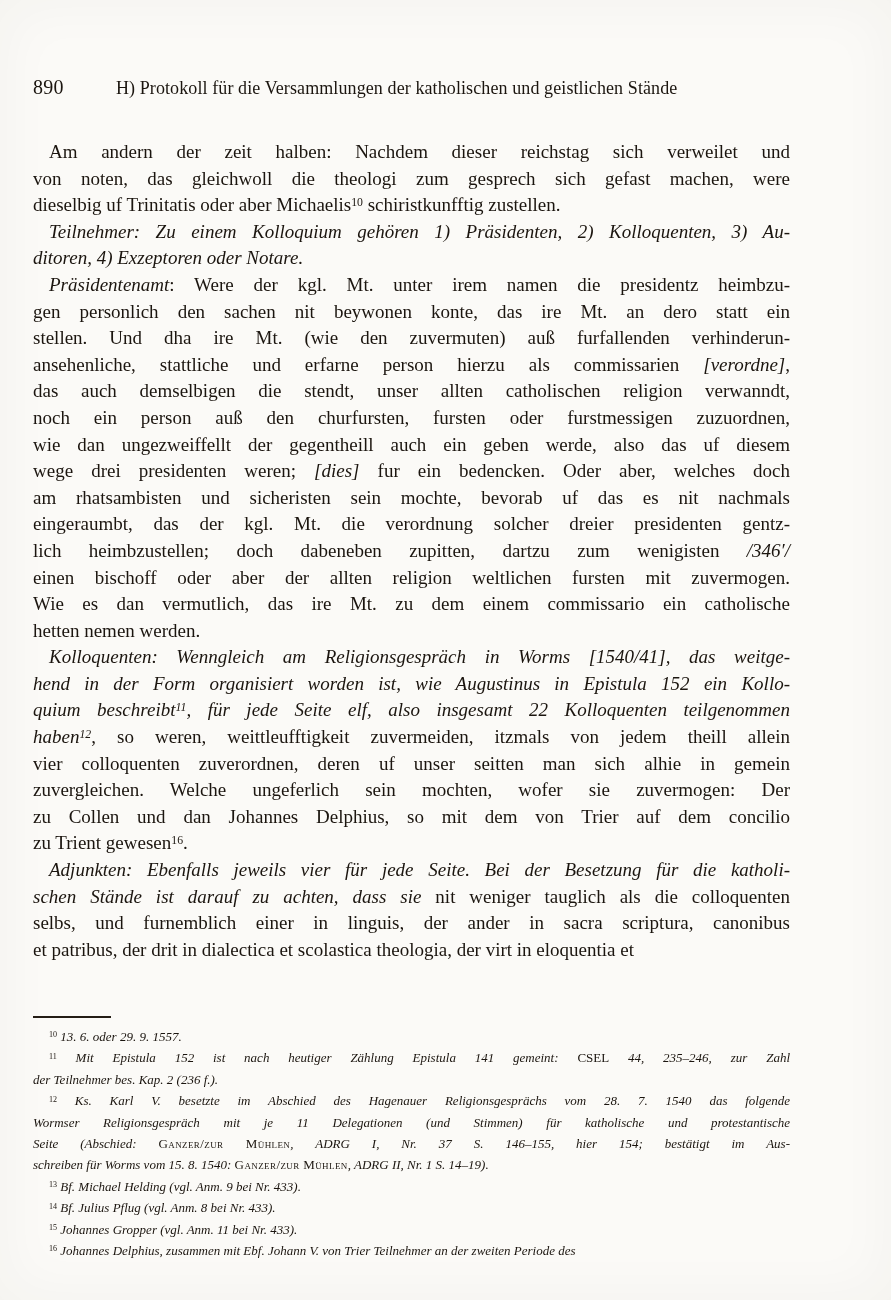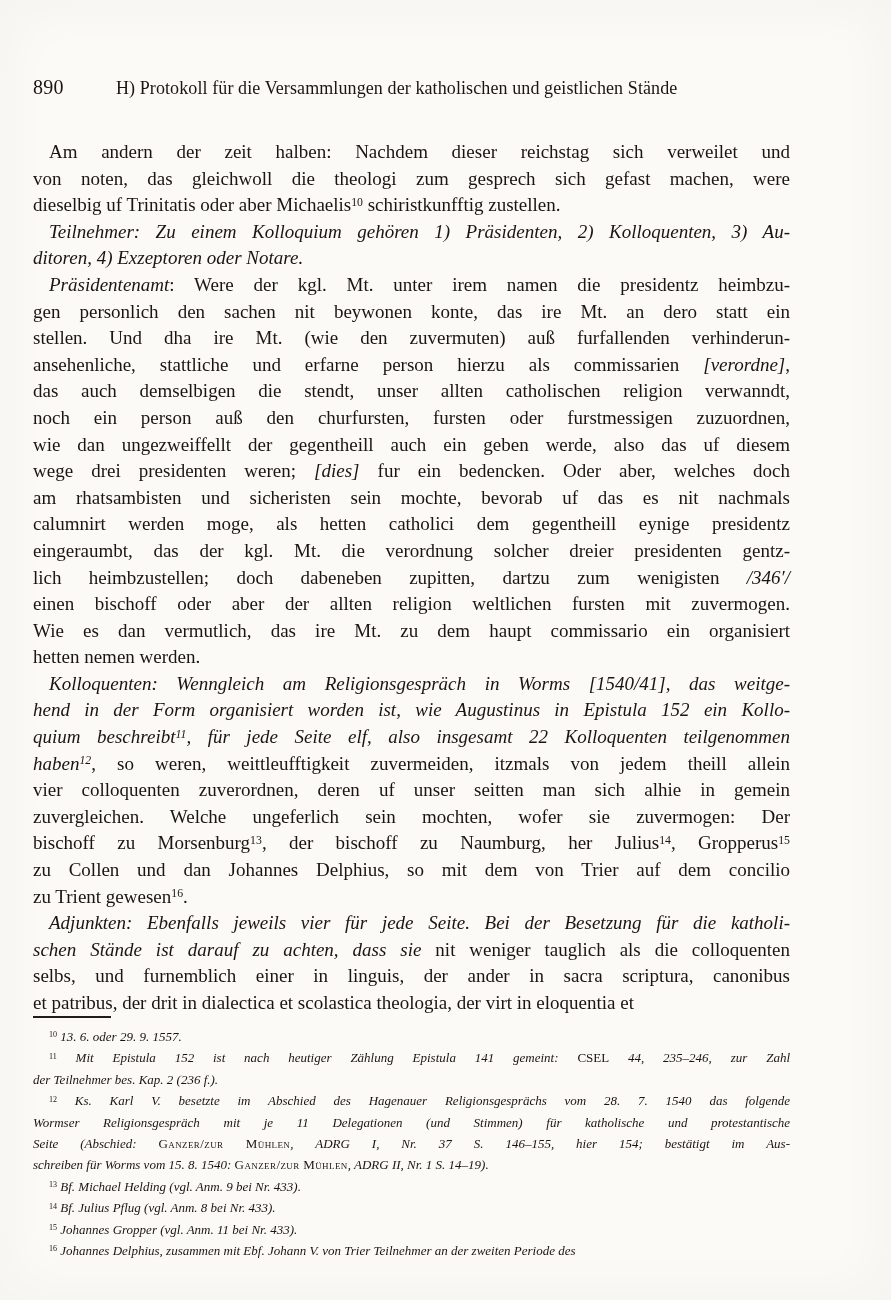--- a/index.html
+++ b/index.html
@@ -62,33 +62,31 @@
       <div class="line end"><span class="i">ditoren, 4) Exzeptoren oder Notare.</span></div>
       <div class="line first"><span class="i">Präsidentenamt</span><span>: Were der kgl. Mt. unter irem namen die presidentz heimbzu-</span></div>
       <div class="line"><span>gen personlich den sachen nit beywonen konte, das ire Mt. an dero statt ein</span></div>
       <div class="line"><span>stellen. Und dha ire Mt. (wie den zuvermuten) auß furfallenden verhinderun-</span></div>
       <div class="line"><span>ansehenliche, stattliche und erfarne person hierzu als commissarien </span><span class="i">[verordne]</span><span>,</span></div>
       <div class="line"><span>das auch demselbigen die stendt, unser allten catholischen religion verwanndt,</span></div>
       <div class="line"><span>noch ein person auß den churfursten, fursten oder furstmessigen zuzuordnen,</span></div>
       <div class="line"><span>wie dan ungezweiffellt der gegentheill auch ein geben werde, also das uf diesem</span></div>
       <div class="line"><span>wege drei presidenten weren; </span><span class="i">[dies]</span><span> fur ein bedencken. Oder aber, welches doch</span></div>
       <div class="line"><span>am rhatsambisten und sicheristen sein mochte, bevorab uf das es nit nachmals</span></div>
-      <div class="line"><span>calumnirt werden moge, als hetten catholici dem gegentheill eynige presidentz</span></div>
       <div class="line"><span>eingeraumbt, das der kgl. Mt. die verordnung solcher dreier presidenten gentz-</span></div>
       <div class="line"><span>lich heimbzustellen; doch dabeneben zupitten, dartzu zum wenigisten </span><span class="i">/346′/</span></div>
       <div class="line"><span>einen bischoff oder aber der allten religion weltlichen fursten mit zuvermogen.</span></div>
-      <div class="line"><span>Wie es dan vermutlich, das ire Mt. zu dem haupt commissario ein organisiert</span></div>
+      <div class="line"><span>Wie es dan vermutlich, das ire Mt. zu dem einem commissario ein catholische</span></div>
       <div class="line end"><span>hetten nemen werden.</span></div>
       <div class="line first"><span class="i">Kolloquenten: Wenngleich am Religionsgespräch in Worms [1540/41], das weitge-</span></div>
       <div class="line"><span class="i">hend in der Form organisiert worden ist, wie Augustinus in Epistula 152 ein Kollo-</span></div>
       <div class="line"><span class="i">quium beschreibt</span><span class="sup i">11</span><span class="i">, für jede Seite elf, also insgesamt 22 Kolloquenten teilgenommen</span></div>
       <div class="line"><span class="i">haben</span><span class="sup i">12</span><span>, so weren, weittleufftigkeit zuvermeiden, itzmals von jedem theill allein</span></div>
       <div class="line"><span>vier colloquenten zuverordnen, deren uf unser seitten man sich alhie in gemein</span></div>
       <div class="line"><span>zuvergleichen. Welche ungeferlich sein mochten, wofer sie zuvermogen: Der</span></div>
-      <div class="line"><span>bischoff zu Morsenburg</span><span class="sup">13</span><span>, der bischoff zu Naumburg, her Julius</span><span class="sup">14</span><span>, Gropperus</span><span class="sup">15</span></div>
       <div class="line"><span>zu Collen und dan Johannes Delphius, so mit dem von Trier auf dem concilio</span></div>
       <div class="line end"><span>zu Trient gewesen</span><span class="sup">16</span><span>.</span></div>
       <div class="line first"><span class="i">Adjunkten: Ebenfalls jeweils vier für jede Seite. Bei der Besetzung für die katholi-</span></div>
       <div class="line"><span class="i">schen Stände ist darauf zu achten, dass sie </span><span>nit weniger tauglich als die colloquenten</span></div>
       <div class="line"><span>selbs, und furnemblich einer in linguis, der ander in sacra scriptura, canonibus</span></div>
       <div class="line end"><span>et patribus, der drit in dialectica et scolastica theologia, der virt in eloquentia et</span></div>
     </div>
 
   <div class="fn-rule"></div>
 

